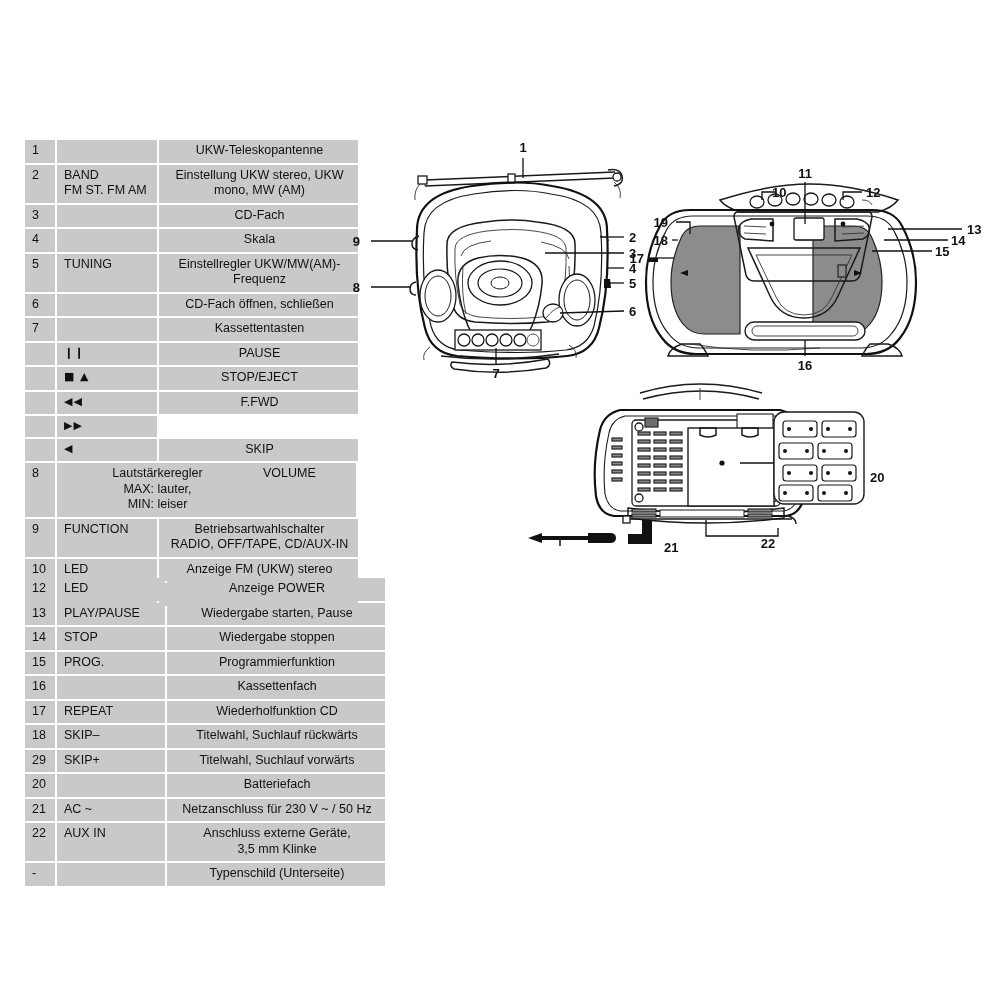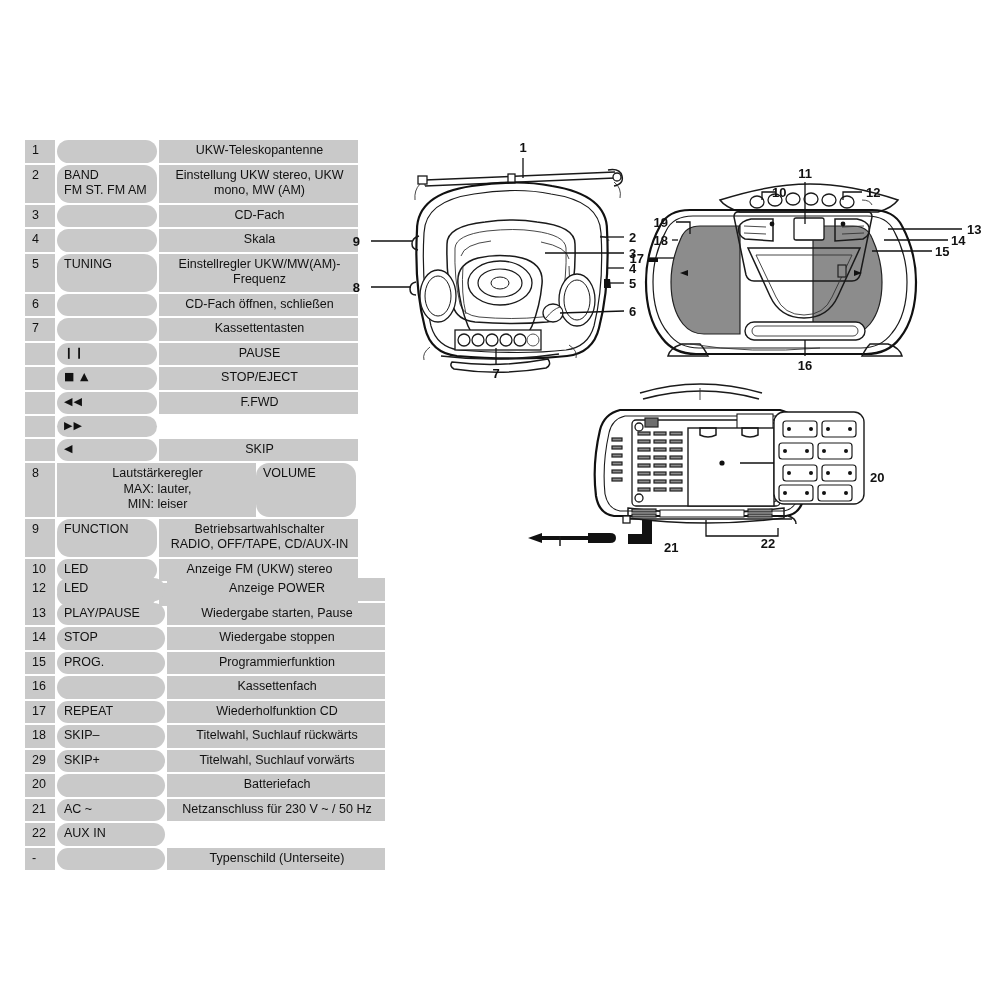--- a/index.html
+++ b/index.html
@@ -32,21 +32,21 @@
     width: 100%;
     margin-bottom: 2px;
   }
   .cell {
     background: #c9c9c9;
     padding: 3px 5px 4px 7px;
     box-sizing: border-box;
     min-height: 19px;
   }
   .c-num   { width: 30px; flex: 0 0 30px; margin-right: 2px; }
-  .c-ctrl  { width: 100px; flex: 0 0 100px; margin-right: 2px; white-space: pre-line; border-radius: 13px; }
+  .c-ctrl  { width: 100px; flex: 0 0 100px; margin-right: 2px; white-space: pre-line; }
   .c-desc  { flex: 1 1 auto; white-space: pre-line; text-align: center; }
 
   #legend-table-2 .c-num  { width: 30px; flex: 0 0 30px; }
   #legend-table-2 .c-ctrl { width: 108px; flex: 0 0 108px; }
 
   .sym {
     font-family: "DejaVu Sans", sans-serif;
     font-size: 11px;
     letter-spacing: 1px;
   }
@@ -213,20 +213,22 @@
       <div class="cell c-desc">Batteriefach</div>
     </div>
     <div class="row">
       <div class="cell c-num">21</div>
       <div class="cell c-ctrl">AC ~</div>
       <div class="cell c-desc">Netzanschluss für 230 V ~ / 50 Hz</div>
     </div>
     <div class="row">
       <div class="cell c-num">22</div>
       <div class="cell c-ctrl">AUX IN</div>
+      <div class="cell c-desc">Anschluss externe Geräte,
+3,5 mm Klinke</div>
     </div>
     <div class="row">
       <div class="cell c-num">-</div>
       <div class="cell c-ctrl"></div>
       <div class="cell c-desc">Typenschild (Unterseite)</div>
     </div>
   </div>
 
 <div id="diagram-area">
 <svg width="650" height="450" viewBox="350 120 650 450" xmlns="http://www.w3.org/2000/svg">

